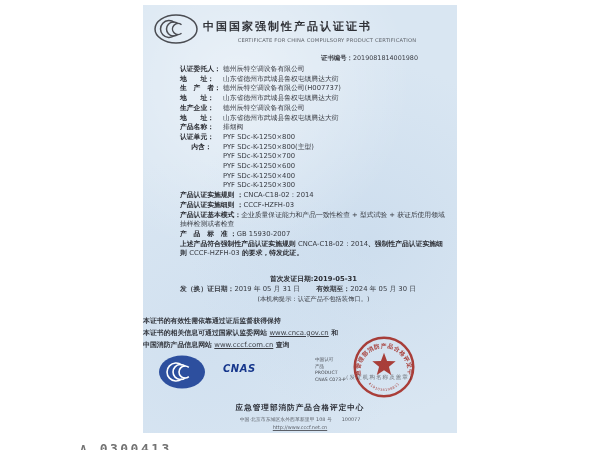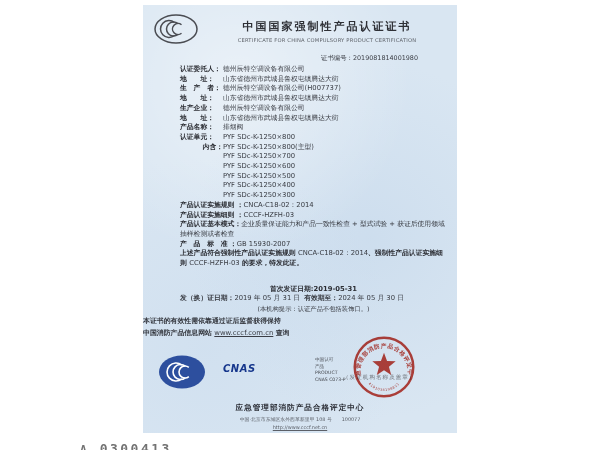--- a/index.html
+++ b/index.html
@@ -7,38 +7,38 @@
   .canvas{position:relative;width:600px;height:450px;background:#ffffff;}
   .cert{position:absolute;left:143px;top:5px;width:314px;height:428px;
     background:
       radial-gradient(circle at 30% 18%, rgba(255,255,255,.45), rgba(255,255,255,0) 42%),
       radial-gradient(circle at 72% 55%, rgba(183,206,230,.35), rgba(183,206,230,0) 55%),
       radial-gradient(circle at 20% 80%, rgba(197,216,236,.4), rgba(197,216,236,0) 45%),
       #d9e6f2;
     color:#32343b;}
   
   .hdr-logo{position:absolute;left:10px;top:8px;}
-  .title{position:absolute;left:60px;right:6px;top:14px;text-align:center;
+  .title{position:absolute;left:60px;right:6px;top:14px;
     font-size:11px;font-weight:bold;letter-spacing:2px;color:#2e3036;}
   .subtitle{position:absolute;left:56px;right:2px;top:32px;text-align:center;
     font-size:5.2px;letter-spacing:.2px;color:#5b5f66;}
   .certno{position:absolute;top:49px;right:39px;font-size:6.4px;color:#3a3d44;}
-  .certno .lbl{font-weight:normal;margin-top:16px;}
+  .certno .lbl{font-weight:bold;margin-top:16px;}
   
   .body{position:absolute;left:37px;right:10px;top:60px;font-size:6.8px;line-height:9.7px;color:#383b42;}
   .frow{display:flex;}
   .fl{flex:0 0 43px;font-weight:bold;white-space:pre;color:#2b2d33;}
-  .fl.r{text-align:right;}
+  .fl.r{text-align:center;}
   .fv{flex:1;white-space:nowrap;}
   .model{padding-left:43px;white-space:nowrap;}
   .rule b{font-weight:bold;color:#2b2d33;}
   .center{text-align:center;}
   .bold{font-weight:bold;color:#2b2d33;margin-top:16px;}
   .note{font-size:6.3px;}
-  .gap2{margin-left:4px;}
+  .gap2{margin-left:16px;}
   
   .notes{position:absolute;left:0;right:0;top:311px;
     font-size:6.9px;line-height:11.8px;font-weight:bold;color:#33363d;}
   .notes .url{text-decoration:underline;font-weight:normal;color:#3a3d44;}
   
   .logo-oval{position:absolute;left:15px;top:349px;}
   .cnas{position:absolute;left:80px;top:358px;font-size:10px;font-weight:bold;font-style:italic;
     letter-spacing:.5px;color:#16368c;}
   .cnas-block{position:absolute;left:172px;top:352px;font-size:4.6px;line-height:6.6px;color:#44474d;}
   .issuer-note{position:absolute;left:200px;top:369px;font-size:5.6px;letter-spacing:1px;color:#6b6f76;}
@@ -108,21 +108,20 @@
         <span class="fl">认证单元：</span>
         <span class="fv">PYF SDc-K-1250×800</span>
       </div>
       <div class="frow">
         <span class="fl r">内含：</span>
         <span class="fv">PYF SDc-K-1250×800(主型)</span>
       </div>
 
       <div class="model">PYF SDc-K-1250×700</div>
       <div class="model">PYF SDc-K-1250×600</div>
-      <div class="model">PYF SDc-K-1250×500</div>
       <div class="model">PYF SDc-K-1250×400</div>
       <div class="model">PYF SDc-K-1250×300</div>
 
       <div class="rule">
         <b>产品认证实施规则 ：</b><span>CNCA-C18-02：2014</span>
       </div>
       <div class="rule">
         <b>产品认证实施细则 ：</b><span>CCCF-HZFH-03</span>
       </div>
       <div class="rule">
@@ -138,20 +137,23 @@
 
       <div class="center bold">首次发证日期:2019-05-31</div>
       <div>
         <b>发（换）证日期：</b><span>2019 年 05 月 31 日</span><b class="gap2">有效期至：</b><span>2024 年 05 月 30 日</span>
       </div>
       <div class="center note">(本机构提示：认证产品不包括装饰口。)</div>
     </div>
 
     <div class="notes">
       <div>本证书的有效性需依靠通过证后监督获得保持</div>
+      <div>
+        <span>本证书的相关信息可通过国家认监委网站 </span><span class="url">www.cnca.gov.cn</span><span> 和</span>
+      </div>
       <div>
         <span>中国消防产品信息网站 </span><span class="url">www.cccf.com.cn</span><span> 查询</span>
       </div>
     </div>
 
     <svg class="logo-oval" width="48" height="36" viewBox="0 0 48 36">
       <ellipse cx="24" cy="18" rx="23" ry="16.5" fill="#2d4f9e"></ellipse>
       <path d="M 23.76 11.07 A 9 9 0 1 0 23.76 24.93" fill="none" stroke="#ffffff" stroke-width="1.6"></path>
       <path d="M 27.3 12.2 A 7.5 7.5 0 1 0 27.3 23.8" fill="none" stroke="#ffffff" stroke-width="1.6"></path>
       <path d="M 30.84 13.38 A 6 6 0 1 0 30.84 22.62" fill="none" stroke="#ffffff" stroke-width="1.6"></path>

